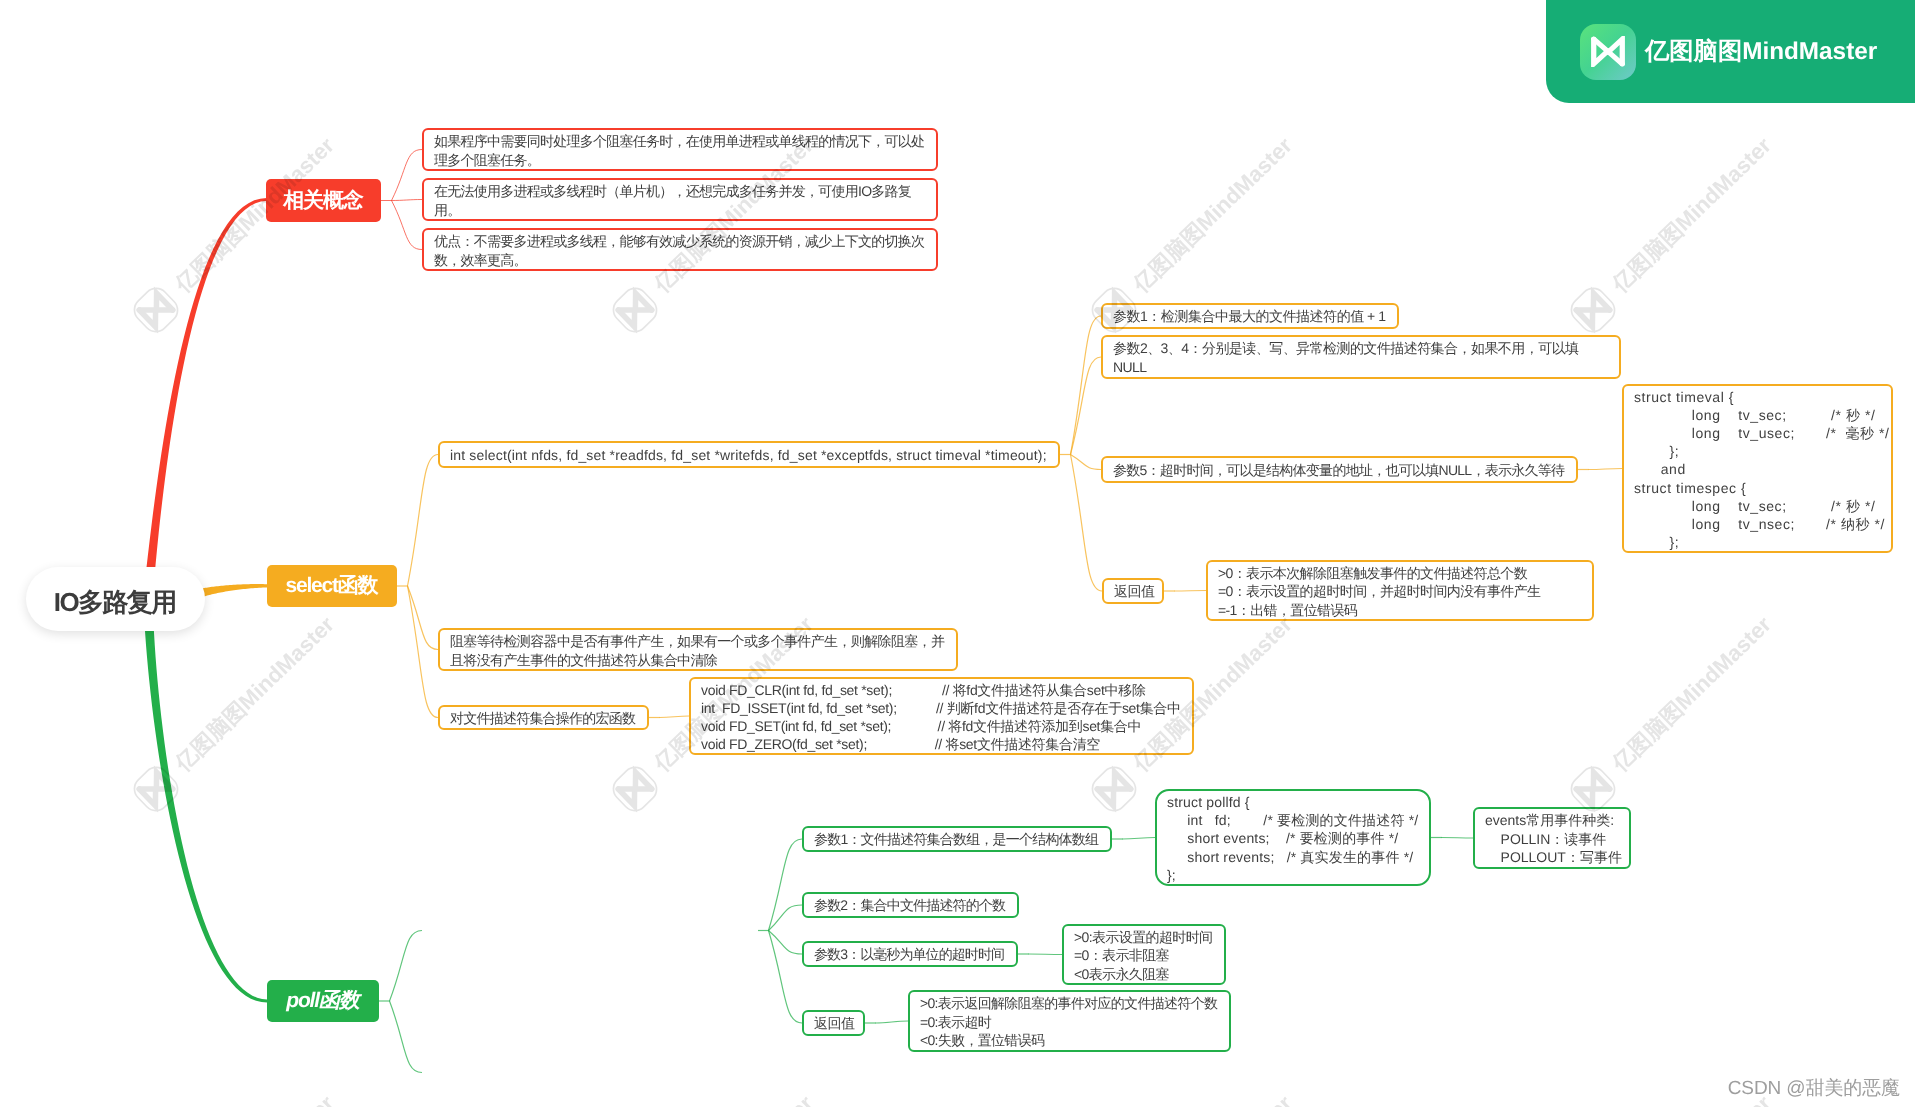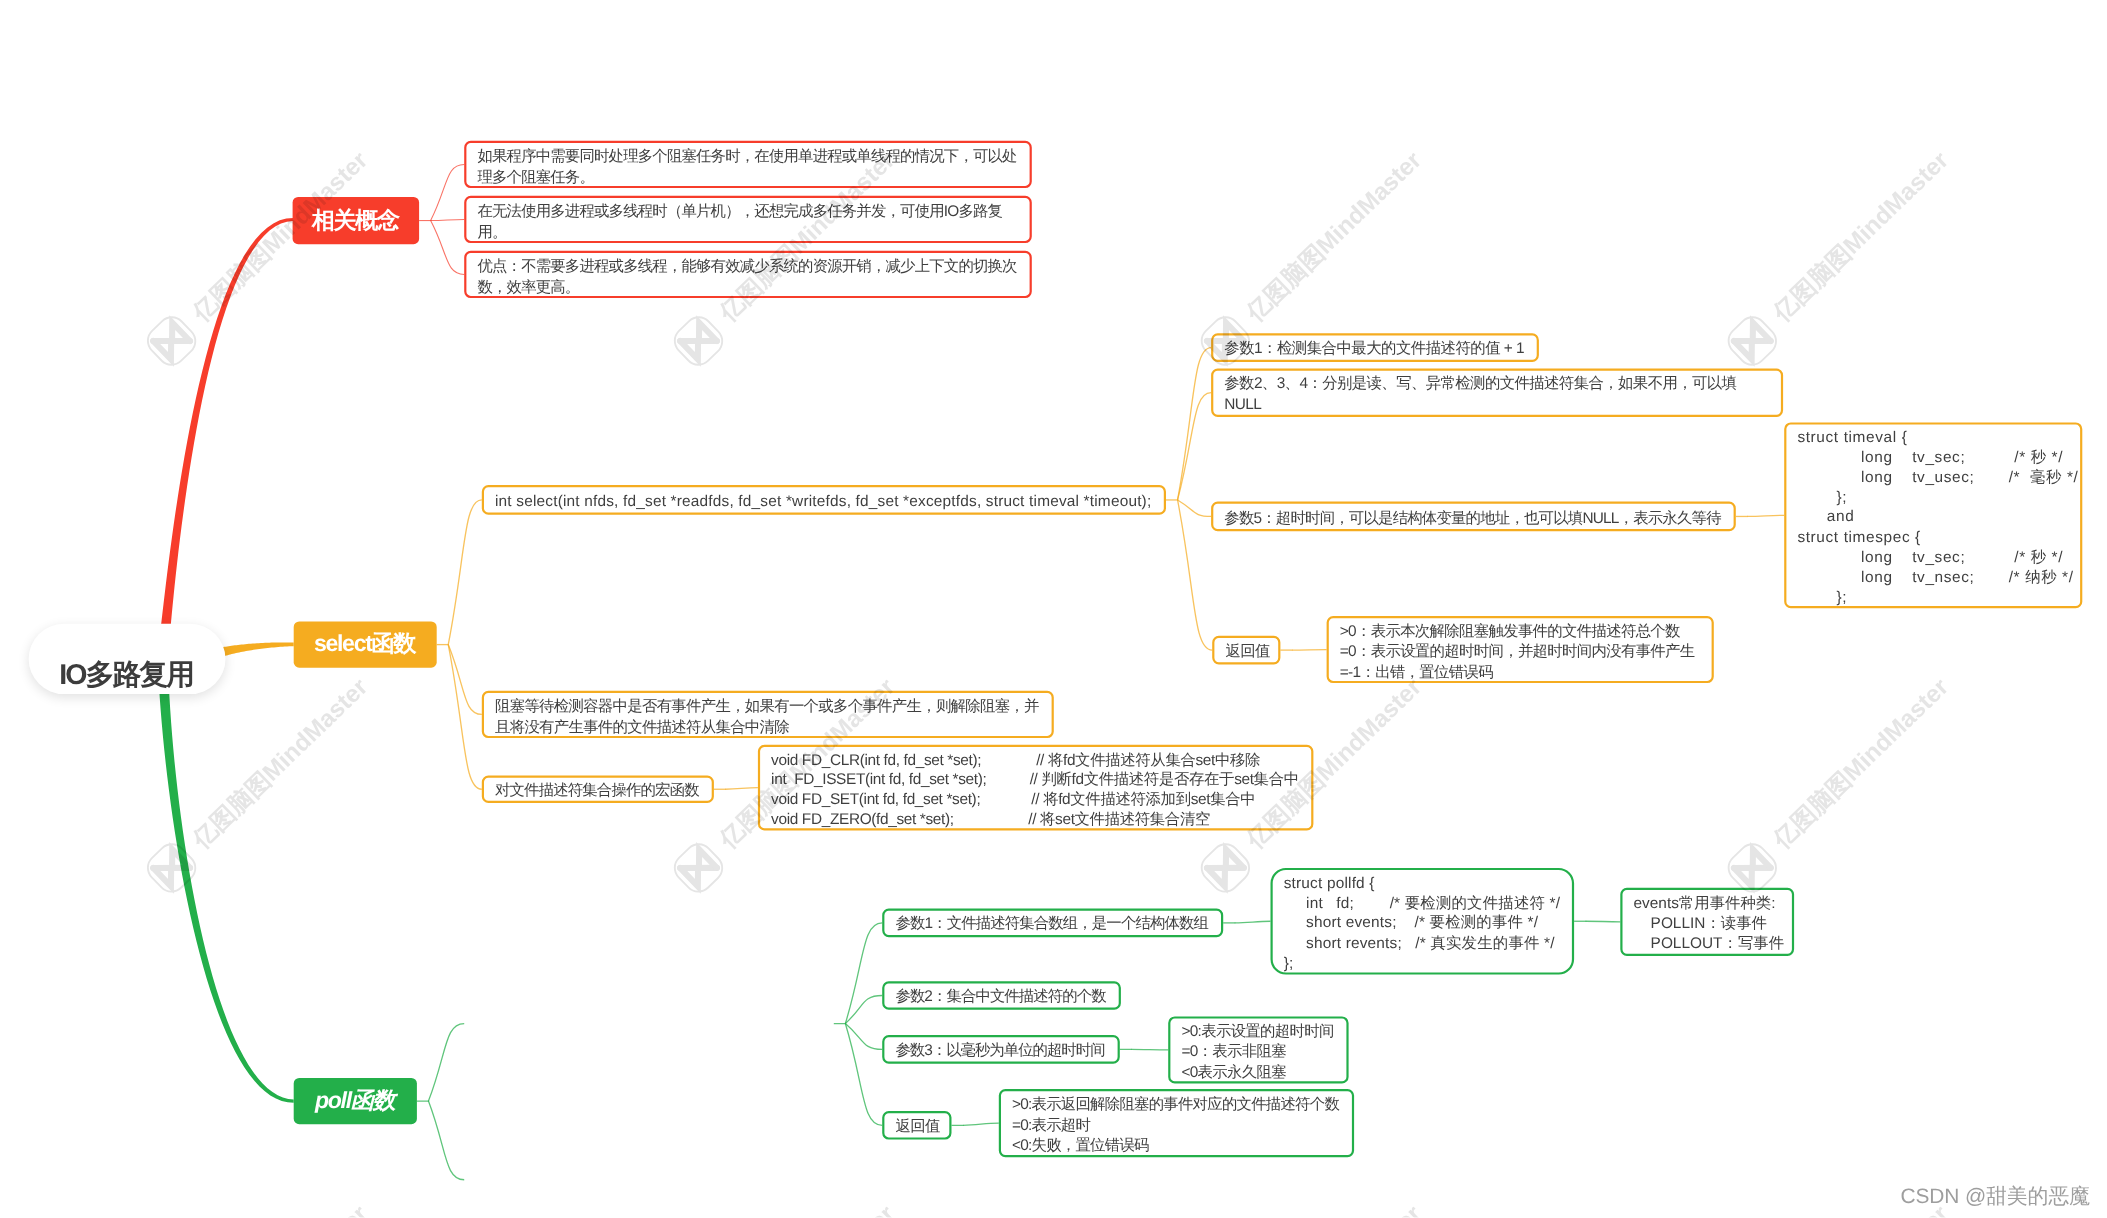--- a/index.html
+++ b/index.html
@@ -8,21 +8,21 @@
        font-family:"Liberation Sans",sans-serif;
        -webkit-font-smoothing:antialiased;text-rendering:geometricPrecision;}
   #stage{position:relative;width:1915px;height:1107px;overflow:hidden;background:#fff;
          isolation:isolate;}
   #wm,#links{position:absolute;left:0;top:0;width:1915px;height:1107px;pointer-events:none;}
   #wm{mix-blend-mode:multiply;}
   .node{position:absolute;box-sizing:border-box;}
 
   .root{border-radius:34px;background:#fff;
         box-shadow:0 3px 11px rgba(0,0,0,.12);
-        display:flex;align-items:flex-end;justify-content:center;color:#3c3c3c;
+        display:flex;align-items:center;justify-content:center;color:#3c3c3c;
         font-size:26px;font-weight:700;letter-spacing:-1.6px;text-indent:-1.6px;padding-top:6px;}
   .branch{border-radius:5px;display:flex;align-items:center;justify-content:center;
           color:#fff;font-size:21px;font-weight:700;letter-spacing:-1.2px;text-indent:-1.2px;
 }
   .leaf{background:#fff;box-sizing:border-box;display:flex;align-items:center;
         color:#3f3f3f;font-size:14px;line-height:17.6px;padding:2px 9px 0 10px;}
   .leaf .txt{white-space:pre;}
   .leaf.b2{border:2px solid;border-radius:6px;}
 
   #brand{position:absolute;left:1546px;top:0;width:369px;height:103px;
@@ -122,21 +122,21 @@
         };
       and
 struct timespec {
              long    tv_sec;          /* 秒 */
              long    tv_nsec;       /* 纳秒 */
         };</span>
     </div>
 <div class="node leaf b2" style="left:1102px;top:578px;width:62px;height:26px;border-color:#f5ac20;">
       <span class="txt" style="letter-spacing:-0.50px;line-height:17.60px;">返回值</span>
     </div>
-<div class="node leaf b2" style="left:1206px;top:560px;width:352px;height:61px;border-color:#f5ac20;">
+<div class="node leaf b2" style="left:1206px;top:560px;width:388px;height:61px;border-color:#f5ac20;">
       <span class="txt" style="letter-spacing:-0.62px;line-height:18.33px;">&gt;0：表示本次解除阻塞触发事件的文件描述符总个数
 =0：表示设置的超时时间，并超时时间内没有事件产生
 =-1：出错，置位错误码</span>
     </div>
 <div class="node leaf b2" style="left:438px;top:628px;width:520px;height:43px;border-color:#f5ac20;">
       <span class="txt" style="letter-spacing:-0.64px;line-height:18.50px;">阻塞等待检测容器中是否有事件产生，如果有一个或多个事件产生，则解除阻塞，并
 且将没有产生事件的文件描述符从集合中清除</span>
     </div>
 <div class="node leaf b2" style="left:438px;top:705px;width:211px;height:25px;border-color:#f5ac20;">
       <span class="txt" style="letter-spacing:-0.77px;line-height:17.60px;">对文件描述符集合操作的宏函数</span>
@@ -214,14 +214,26 @@
 <use href="#wmtile" x="1593.0" y="789.0"></use>
 <use href="#wmtile" x="2072.0" y="789.0"></use>
 <use href="#wmtile" x="-323.0" y="1268.0"></use>
 <use href="#wmtile" x="156.0" y="1268.0"></use>
 <use href="#wmtile" x="635.0" y="1268.0"></use>
 <use href="#wmtile" x="1114.0" y="1268.0"></use>
 <use href="#wmtile" x="1593.0" y="1268.0"></use>
 <use href="#wmtile" x="2072.0" y="1268.0"></use>
   </svg>
 
+  <div id="brand">
+    <div class="logo">
+      <svg width="34" height="31" viewBox="0 0 100 100" preserveAspectRatio="none">
+          <g fill="none" stroke="#fff" stroke-width="15.5" stroke-linecap="round" stroke-linejoin="miter" stroke-miterlimit="8">
+            <path d="M8,10 L8,90 L50,47.5"></path>
+            <path d="M8,10 L92,90"></path>
+            <path d="M92,90 L92,10 L50,52.5"></path>
+          </g>
+        </svg>
+    </div>
+    <div class="bname">亿图脑图MindMaster</div>
+  </div>
   <div id="credit">CSDN @甜美的恶魔</div>
 </div>
 
 </body></html>

